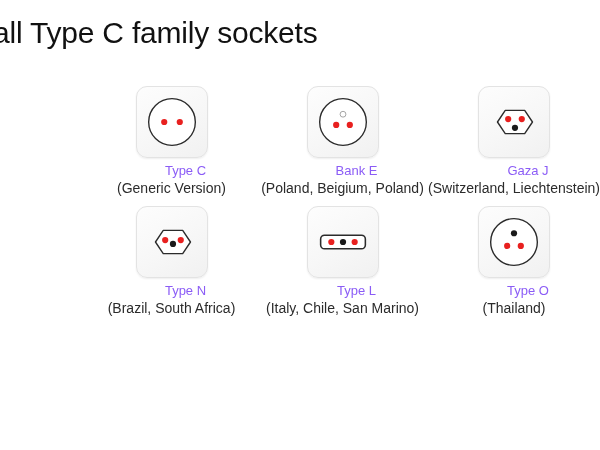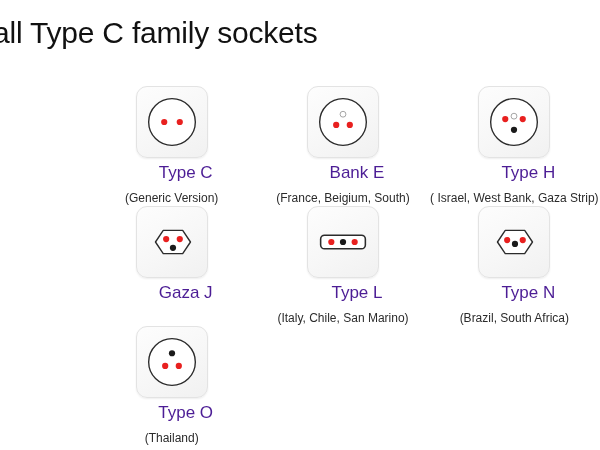--- a/index.html
+++ b/index.html
@@ -57,30 +57,30 @@
     box-shadow: 0 1px 2px rgba(0,0,0,0.07);
     display: flex;
     align-items: center;
     justify-content: center;
     box-sizing: border-box;
   }
   .card svg { display: block; }
 
   .type-name {
     margin-top: 6px;
-    font-size: 17px;
+    font-size: 13px;
     font-weight: 400;
-    color: #4c1d95;
+    color: #8b5cf6;
     line-height: 1.1;
     white-space: nowrap;
     margin-left: 28px;
   }
   .type-region {
-    margin-top: 9px;
-    font-size: 12px;
+    margin-top: 3px;
+    font-size: 14px;
     color: #2b2b2b;
     line-height: 1.1;
     white-space: nowrap;
     text-align: left;
   }
 </style>
 </head>
 <body>
 
 <div class="slide-title">s all Type C family sockets</div>
@@ -100,73 +100,61 @@
     <div class="cell">
       <div class="card">
         <svg width="72" height="72" viewBox="0 0 72 72">
           <circle cx="36" cy="36" r="24" fill="#ffffff" stroke="#2b2b2b" stroke-width="1.4"></circle>
           <circle cx="36" cy="28" r="3" fill="#ffffff" stroke="#999999" stroke-width="0.9"></circle>
           <circle cx="29" cy="39" r="3.2" fill="#e8201f"></circle>
           <circle cx="43" cy="39" r="3.2" fill="#e8201f"></circle>
         </svg>
       </div>
       <div class="type-name">Bank E</div>
-      <div class="type-region">(France, Beigium, South)</div>
-    </div>
-    <div class="cell">
-      <div class="card">
-        <svg width="72" height="72" viewBox="0 0 72 72">
-          <circle cx="36" cy="36" r="24" fill="#ffffff" stroke="#2b2b2b" stroke-width="1.4"></circle>
-          <circle cx="36" cy="30" r="3" fill="#ffffff" stroke="#999999" stroke-width="0.9"></circle>
-          <circle cx="27" cy="33" r="3.2" fill="#e8201f"></circle>
-          <circle cx="45" cy="33" r="3.2" fill="#e8201f"></circle>
-          <circle cx="36" cy="44" r="3.2" fill="#1a1a1a"></circle>
-        </svg>
-      </div>
-      <div class="type-name">Type H</div>
-      <div class="type-region">( Israel, West Bank, Gaza Strip)</div>
+      <div class="type-region">(Poland, Beigium, Poland)</div>
     </div>
     <div class="cell">
       <div class="card">
         <svg width="72" height="72" viewBox="0 0 72 72">
           <polygon points="19,36 27,24 47,24 55,36 47,48 27,48" fill="#ffffff" stroke="#2b2b2b" stroke-width="1.4" stroke-linejoin="round"></polygon>
           <circle cx="30" cy="33" r="3.2" fill="#e8201f"></circle>
           <circle cx="44" cy="33" r="3.2" fill="#e8201f"></circle>
           <circle cx="37" cy="42" r="3.2" fill="#1a1a1a"></circle>
         </svg>
       </div>
       <div class="type-name">Gaza J</div>
+      <div class="type-region">(Switzerland, Liechtenstein)</div>
+    </div>
+    <div class="cell">
+      <div class="card">
+        <svg width="72" height="72" viewBox="0 0 72 72">
+          <polygon points="19,36 27,24 47,24 55,36 47,48 27,48" fill="#ffffff" stroke="#2b2b2b" stroke-width="1.4" stroke-linejoin="round"></polygon>
+          <circle cx="29" cy="34" r="3.2" fill="#e8201f"></circle>
+          <circle cx="37" cy="38" r="3.2" fill="#1a1a1a"></circle>
+          <circle cx="45" cy="34" r="3.2" fill="#e8201f"></circle>
+        </svg>
+      </div>
+      <div class="type-name">Type N</div>
+      <div class="type-region">(Brazil, South Africa)</div>
     </div>
     <div class="cell">
       <div class="card">
         <svg width="72" height="72" viewBox="0 0 72 72">
           <rect x="13" y="29" width="46" height="14" rx="4" fill="#ffffff" stroke="#2b2b2b" stroke-width="1.6"></rect>
           <circle cx="24" cy="36" r="3.2" fill="#e8201f"></circle>
           <circle cx="36" cy="36" r="3.2" fill="#1a1a1a"></circle>
           <circle cx="48" cy="36" r="3.2" fill="#e8201f"></circle>
         </svg>
       </div>
       <div class="type-name">Type L</div>
       <div class="type-region">(Italy, Chile, San Marino)</div>
     </div>
     <div class="cell">
       <div class="card">
         <svg width="72" height="72" viewBox="0 0 72 72">
-          <polygon points="19,36 27,24 47,24 55,36 47,48 27,48" fill="#ffffff" stroke="#2b2b2b" stroke-width="1.4" stroke-linejoin="round"></polygon>
-          <circle cx="29" cy="34" r="3.2" fill="#e8201f"></circle>
-          <circle cx="37" cy="38" r="3.2" fill="#1a1a1a"></circle>
-          <circle cx="45" cy="34" r="3.2" fill="#e8201f"></circle>
-        </svg>
-      </div>
-      <div class="type-name">Type N</div>
-      <div class="type-region">(Brazil, South Africa)</div>
-    </div>
-    <div class="cell">
-      <div class="card">
-        <svg width="72" height="72" viewBox="0 0 72 72">
           <circle cx="36" cy="36" r="24" fill="#ffffff" stroke="#2b2b2b" stroke-width="1.4"></circle>
           <circle cx="36" cy="27" r="3.2" fill="#1a1a1a"></circle>
           <circle cx="29" cy="40" r="3.2" fill="#e8201f"></circle>
           <circle cx="43" cy="40" r="3.2" fill="#e8201f"></circle>
         </svg>
       </div>
       <div class="type-name">Type O</div>
       <div class="type-region">(Thailand)</div>
     </div>
   </div>

